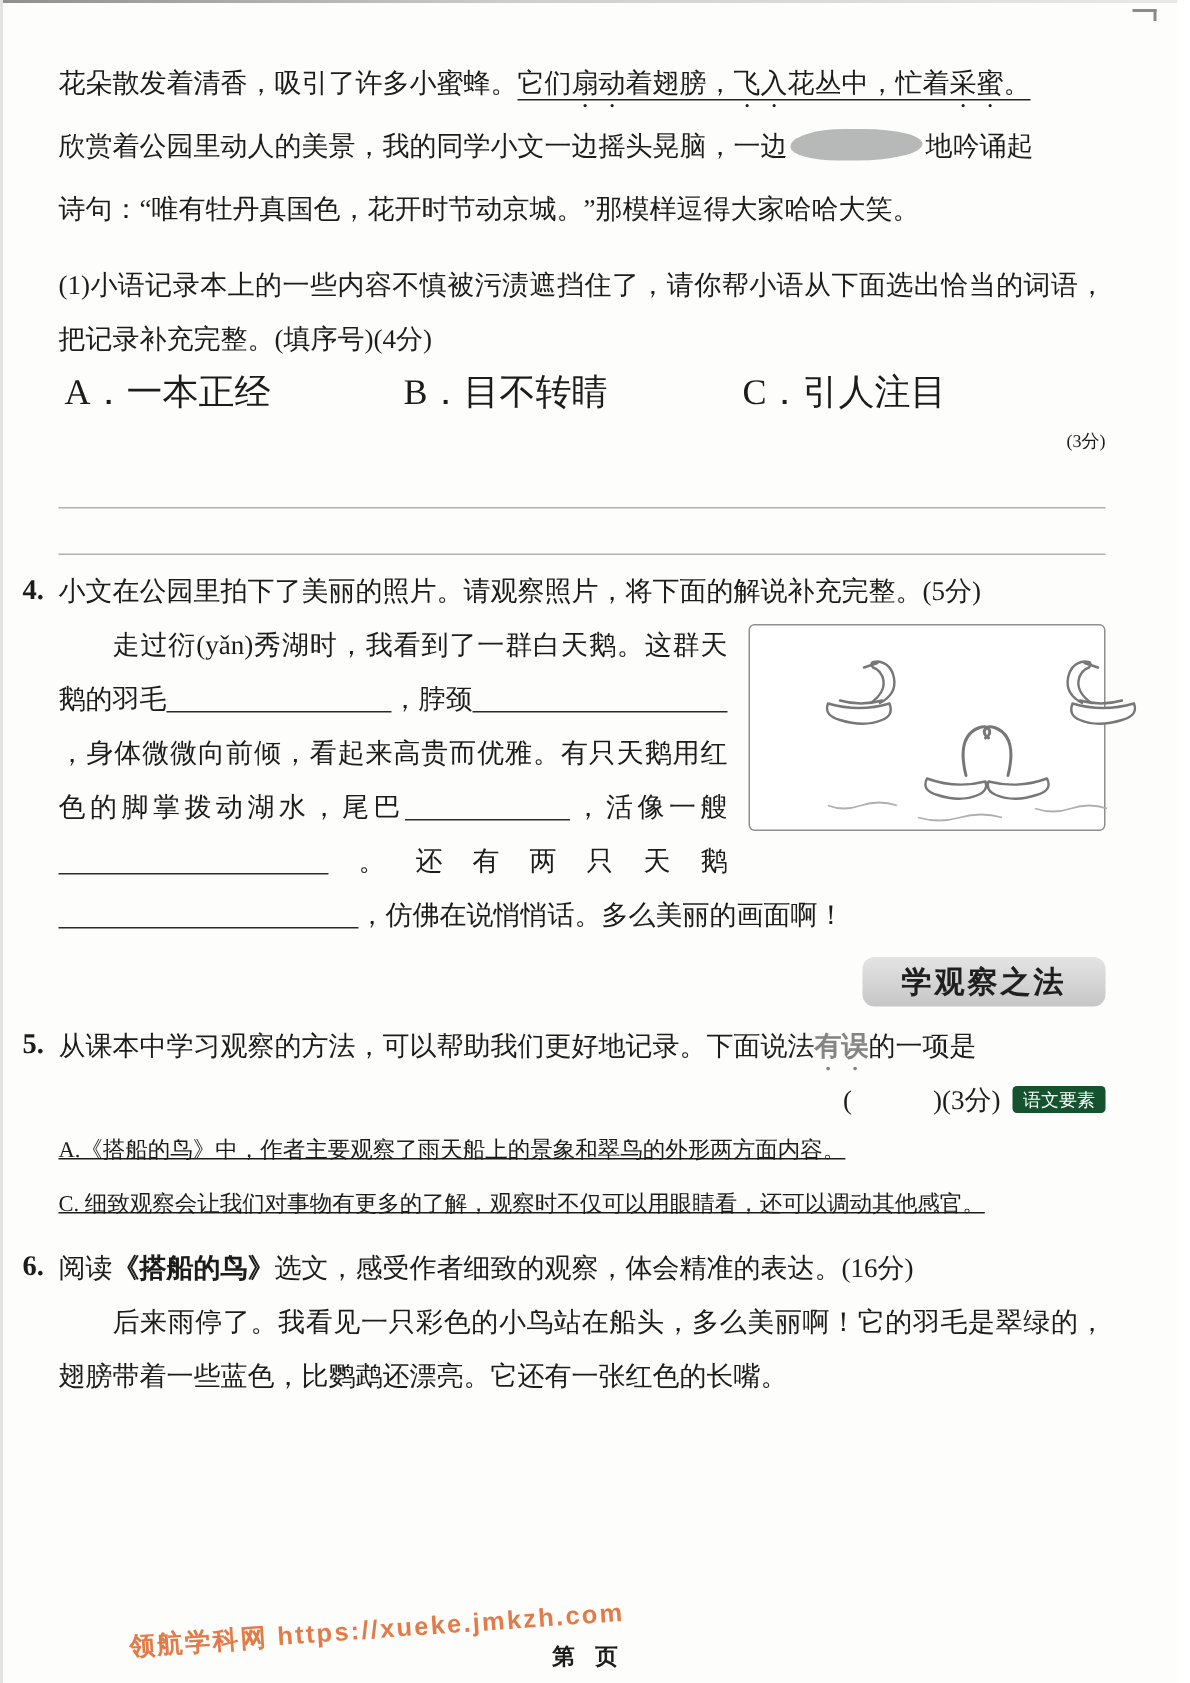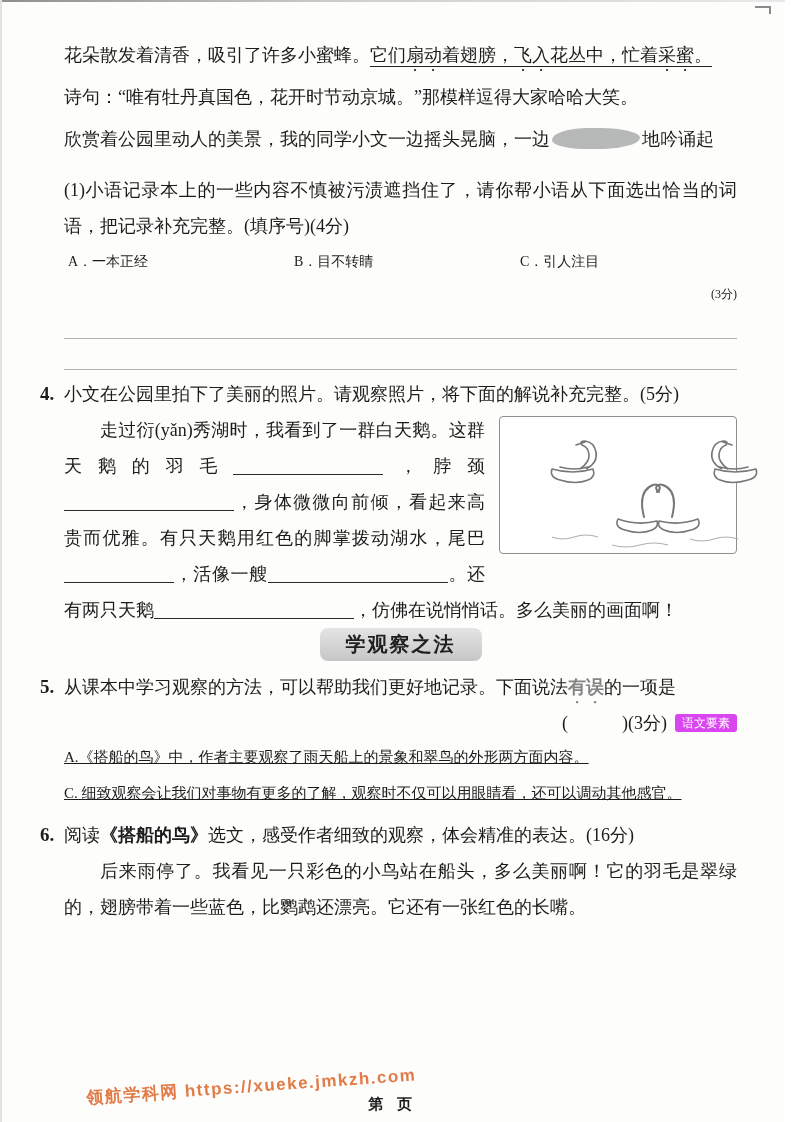--- a/index.html
+++ b/index.html
@@ -5,21 +5,21 @@
   * { margin:0; padding:0; box-sizing:border-box; }
   html,body { background:#ffffff; }
   body {
     width:793px; height:1122px;
     font-family:"Liberation Serif","DejaVu Serif",serif;
     color:#1c1c1c;
   }
   .page {
     position:relative; width:785px; height:1122px;
     background:#fdfdfb; overflow:hidden;
-    padding:34px 48px 0 64px;
+    padding:34px 48px 0 39px;
   }
   .scan-top { position:absolute; top:0; left:0; width:100%; height:2px;
     background:linear-gradient(to right,#8f8f8f,#cfcfcf 45%,#e9e9e9); }
   .scan-corner { position:absolute; top:6px; right:14px; width:16px; height:8px;
     border-top:2px solid #8a8a8a; border-right:2px solid #8a8a8a; }
   .scan-left { position:absolute; top:0; left:0; width:2px; height:100%; background:#e3e3e1; }
 
   .t { font-size:18px; line-height:36px; text-align:justify; }
   .passage-line { font-size:18px; line-height:42px; white-space:nowrap; }
 
@@ -31,47 +31,47 @@
     -webkit-text-emphasis-position: under;
   }
   .em-err { color:#848484; font-weight:700;
     text-emphasis: filled dot currentColor; text-emphasis-position: under right;
     -webkit-text-emphasis: filled dot; -webkit-text-emphasis-position: under; }
 
   .stain { display:inline-block; width:88px; height:21px;
     background:#b7b9b8; border-radius:48% 52% 58% 42% / 65% 55% 62% 50%;
     vertical-align:-4px; margin:0 2px; }
 
-  .options-row { font-size:14px; line-height:36px; padding-left:4px; }
+  .options-row { font-size:24px; line-height:36px; padding-left:4px; }
   .opt { display:inline-block; width:226px; }
   .opt:last-child { width:auto; }
 
   .score-line { font-size:12px; line-height:28px; text-align:right; }
   .ans-line { height:31px; border-bottom:1px solid #aeb3b0; }
 
   .question { display:flex; margin-left:-24px; margin-top:6px; }
   .qnum { flex:none; width:24px; font-weight:700; font-size:19px; line-height:36px; }
   .qcontent { flex:1; min-width:0; }
 
   .q4-body { display:flow-root; text-indent:2em; }
   .blank { display:inline-block; border-bottom:1.2px solid #2a2a2a; height:22px;
     vertical-align:-3px; text-indent:0; }
   .w150 { width:150px; } .w170 { width:170px; } .w110 { width:110px; }
   .w180 { width:180px; } .w200 { width:200px; }
 
   .photo-box { float:right; width:238px; height:138px; margin:4px 0 6px 14px;
     border:1.5px solid #8f8f8f; border-radius:4px; background:#fff; padding:4px; }
 
-  .section-header-row { text-align:center; }
+  .section-header-row { text-align:right; margin-top:10px; }
   .section-pill { display:inline-block; padding:3px 26px;
     background:linear-gradient(#e4e4e4,#c6c6c6); border-radius:8px;
     font-size:20px; font-weight:700; color:#1f1f1f; letter-spacing:2px; }
 
   .q5-answer-row { text-align:right; font-size:18px; line-height:32px; }
-  .badge { display:inline-block; background:#d946ef; color:#fff;
+  .badge { display:inline-block; background:#14532d; color:#fff;
     font-family:"Liberation Sans","DejaVu Sans",sans-serif;
     font-size:12px; line-height:18px; padding:0 7px; border-radius:3px;
     margin-left:8px; vertical-align:2px; }
 
   .opt-line { font-size:15px; line-height:36px; text-align:justify;
     padding-left:30px; text-indent:-30px;text-decoration:underline; }
 
   .bold { font-weight:700; }
   .indent2 { text-indent:2em; }
 
@@ -89,22 +89,22 @@
 </head>
 <body>
 
 <div class="page">
   <div class="scan-top"></div>
   <div class="scan-left"></div>
   <div class="scan-corner"></div>
 
   <section>
     <div class="passage-line"><span>花朵散发着清香，吸引了许多小蜜蜂。</span><span class="ul"><span>它们</span><span class="emdot">扇动</span><span>着翅膀，</span><span class="emdot">飞入</span><span>花丛中，</span><span>忙着</span><span class="emdot">采蜜</span><span>。</span></span></div>
+    <div class="passage-line"><span>欣赏着公园里动人的美景，我的同学小文一边摇头晃脑，一边</span><span class="stain"></span><span>地吟诵起</span></div>
     <div class="passage-line"><span>诗句：“唯有牡丹真国色，花开时节动京城。”那模样逗得大家哈哈大笑。</span></div>
-    <div class="passage-line"><span>欣赏着公园里动人的美景，我的同学小文一边摇头晃脑，一边</span><span class="stain"></span><span>地吟诵起</span></div>
   </section>
 
   <p class="t" style="margin-top:12px">(1)小语记录本上的一些内容不慎被污渍遮挡住了，请你帮小语从下面选出恰当的词语，把记录补充完整。(填序号)(4分)</p>
   <div class="options-row">
     <span class="opt">A．一本正经</span><span class="opt">B．目不转睛</span><span class="opt">C．引人注目</span>
   </div>
 
   <div class="score-line">(3分)</div>
   <div class="ans-line"></div>
   <div class="ans-line"></div>

